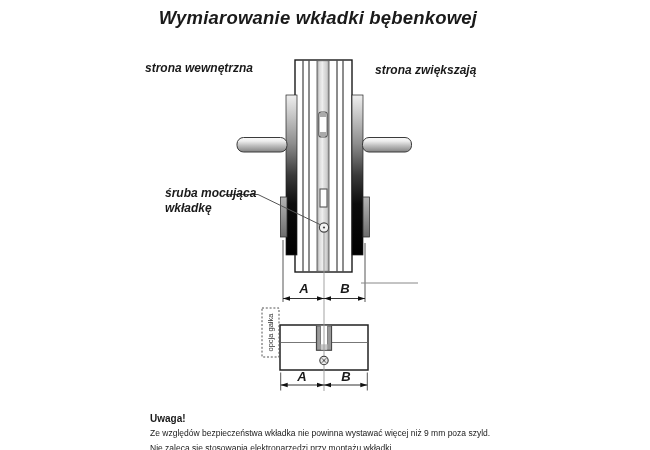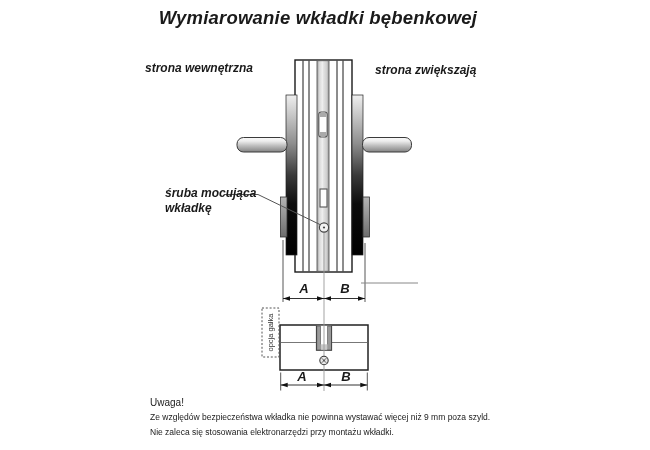--- a/index.html
+++ b/index.html
@@ -23,21 +23,21 @@
   .dimB-top{left:334px;top:281px;}
   .dimA-bot{left:291px;top:369px;}
   .dimB-bot{left:335px;top:369px;}
   .knob-box{position:absolute;left:262px;top:308px;width:17px;height:49px;}
   .knob-inner{
     width:49px;height:17px;line-height:17px;font-size:7.5px;color:#333;
     text-align:center;transform:rotate(-90deg) translateX(-49px);transform-origin:0 0;
     white-space:nowrap;
   }
   .note{position:absolute;left:150px;top:396px;width:460px;}
-  .note-heading{font-size:10px;font-weight:normal;line-height:14px;}
+  .note-heading{font-size:10px;font-weight:bold;line-height:14px;margin-top:16px;}
   .note-line{font-size:8.5px;line-height:14.5px;color:#1a1a1a;}
 </style>
 </head>
 <body>
 
 <div class="canvas">
 
   <svg width="650" height="450" viewBox="0 0 650 450">
     <defs>
       <linearGradient id="gradStrip" x1="0" y1="0" x2="1" y2="0">

